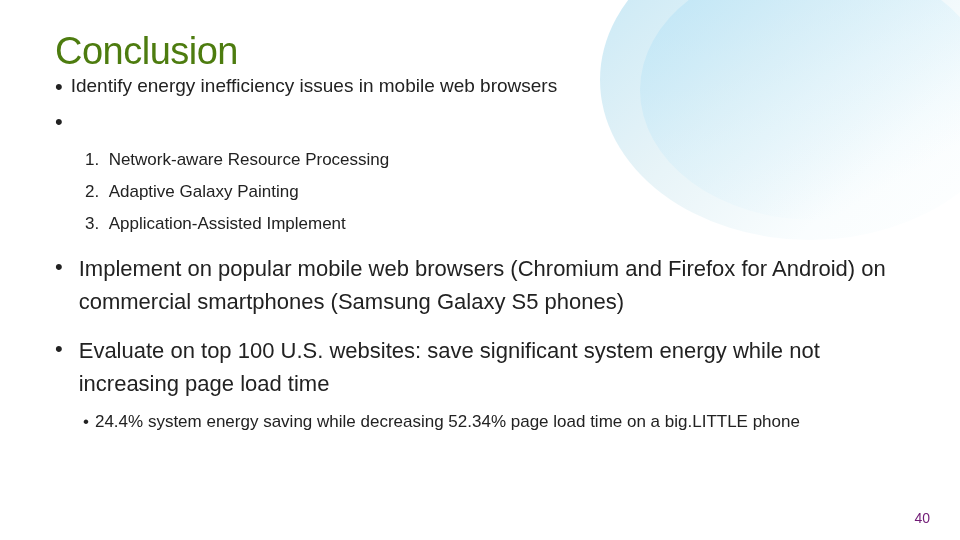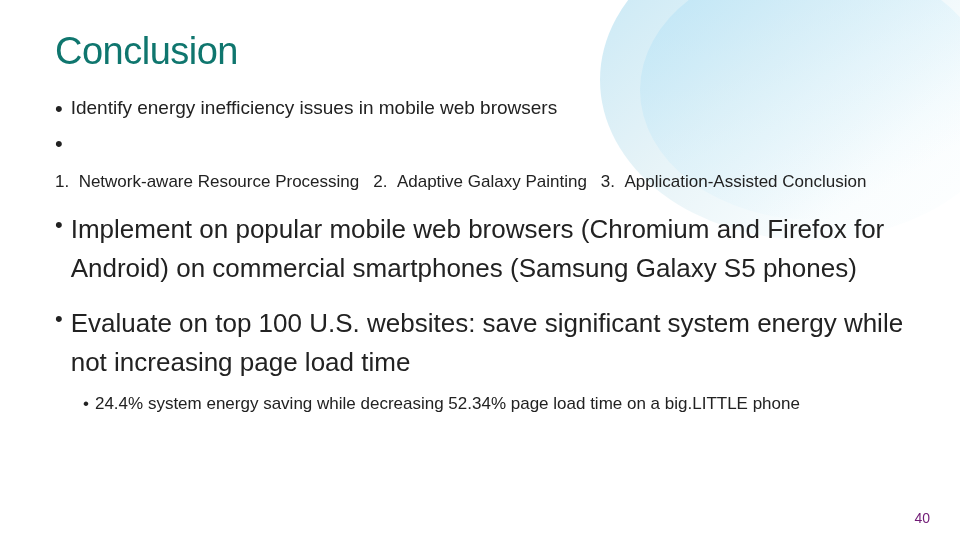--- a/index.html
+++ b/index.html
@@ -43,22 +43,21 @@
       z-index: 1;
       padding: 30px 55px 20px 55px;
       height: 100%;
       display: flex;
       flex-direction: column;
     }
 
     .title {
       font-size: 38px;
       font-weight: 400;
-      color: #0f766e;
-      margin-bottom: 22px;
+      color: #4d7c0f;
       letter-spacing: -0.5px;
     }
 
     .bullet-section {
       display: flex;
       flex-direction: column;
       gap: 6px;
     }
 
     .bullet-item {
@@ -71,23 +70,24 @@
     }
 
     .bullet-item .dot {
       font-size: 22px;
       line-height: 1.3;
       flex-shrink: 0;
     }
 
     .numbered-list {
       margin-top: 6px;
+      margin-left: 30px;
       display: flex;
-      flex-direction: row;
-      gap: 14px;
+      flex-direction: column;
+      gap: 8px;
     }
 
     .numbered-item {
       font-size: 17px;
       color: #222222;
       line-height: 1.4;
     }
 
     .bullet-large {
       font-size: 20px;
@@ -99,21 +99,22 @@
       margin-top: 10px;
     }
 
     .bullet-large .dot {
       font-size: 22px;
       line-height: 1.4;
       flex-shrink: 0;
     }
 
     .bullet-large .text {
-      font-size: 26px;
+      font-size: 22px;
+      margin-left: 8px;
     }
 
     .sub-bullet {
       margin-top: 4px;
       margin-left: 28px;
       font-size: 17px;
       color: #222222;
       line-height: 1.45;
       display: flex;
       gap: 6px;
@@ -152,21 +153,21 @@
       <div class="numbered-item">
         <span>1.</span>
         &nbsp;<span>Network-aware Resource Processing</span>
       </div>
       <div class="numbered-item">
         <span>2.</span>
         &nbsp;<span>Adaptive Galaxy Painting</span>
       </div>
       <div class="numbered-item">
         <span>3.</span>
-        &nbsp;<span>Application-Assisted Conclusion</span>
+        &nbsp;<span>Application-Assisted Implement</span>
       </div>
     </div>
 
     <div class="bullet-large">
       <span class="dot">•</span>
       <span class="text">Implement on popular mobile web browsers (Chromium and Firefox for Android) on commercial smartphones (Samsung Galaxy S5 phones)</span>
     </div>
 
     <div class="bullet-large">
       <span class="dot">•</span>

